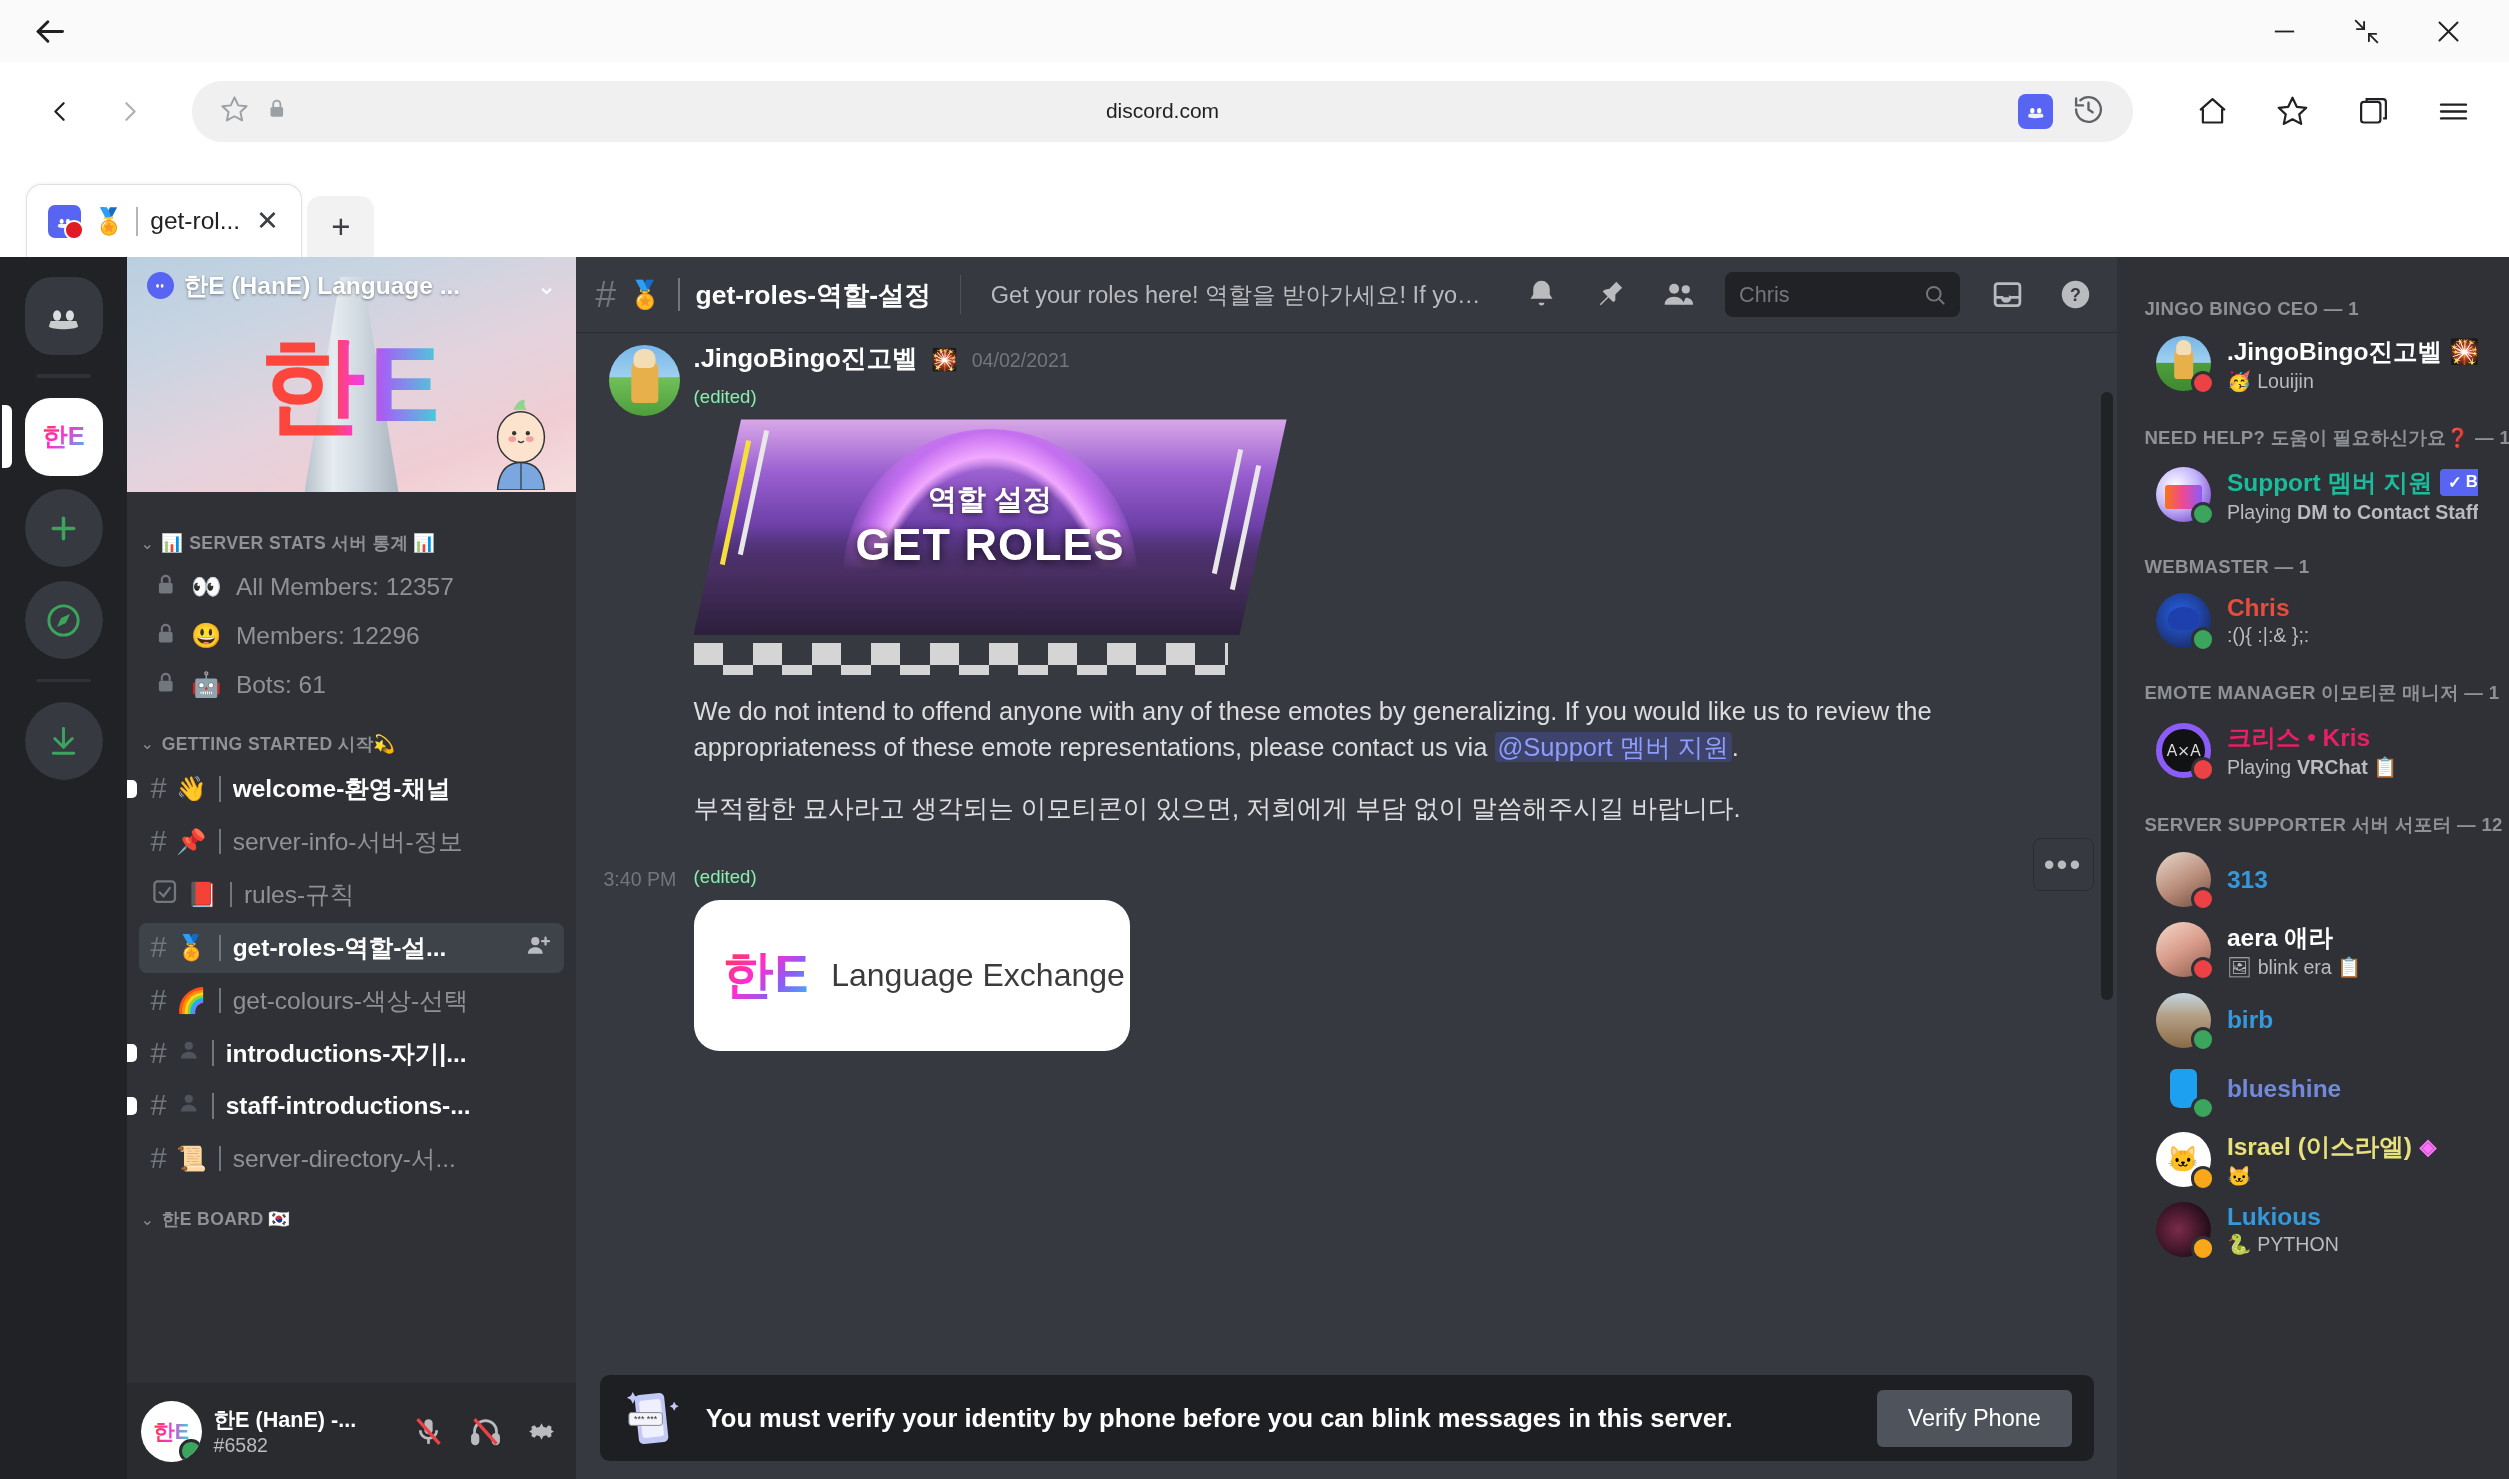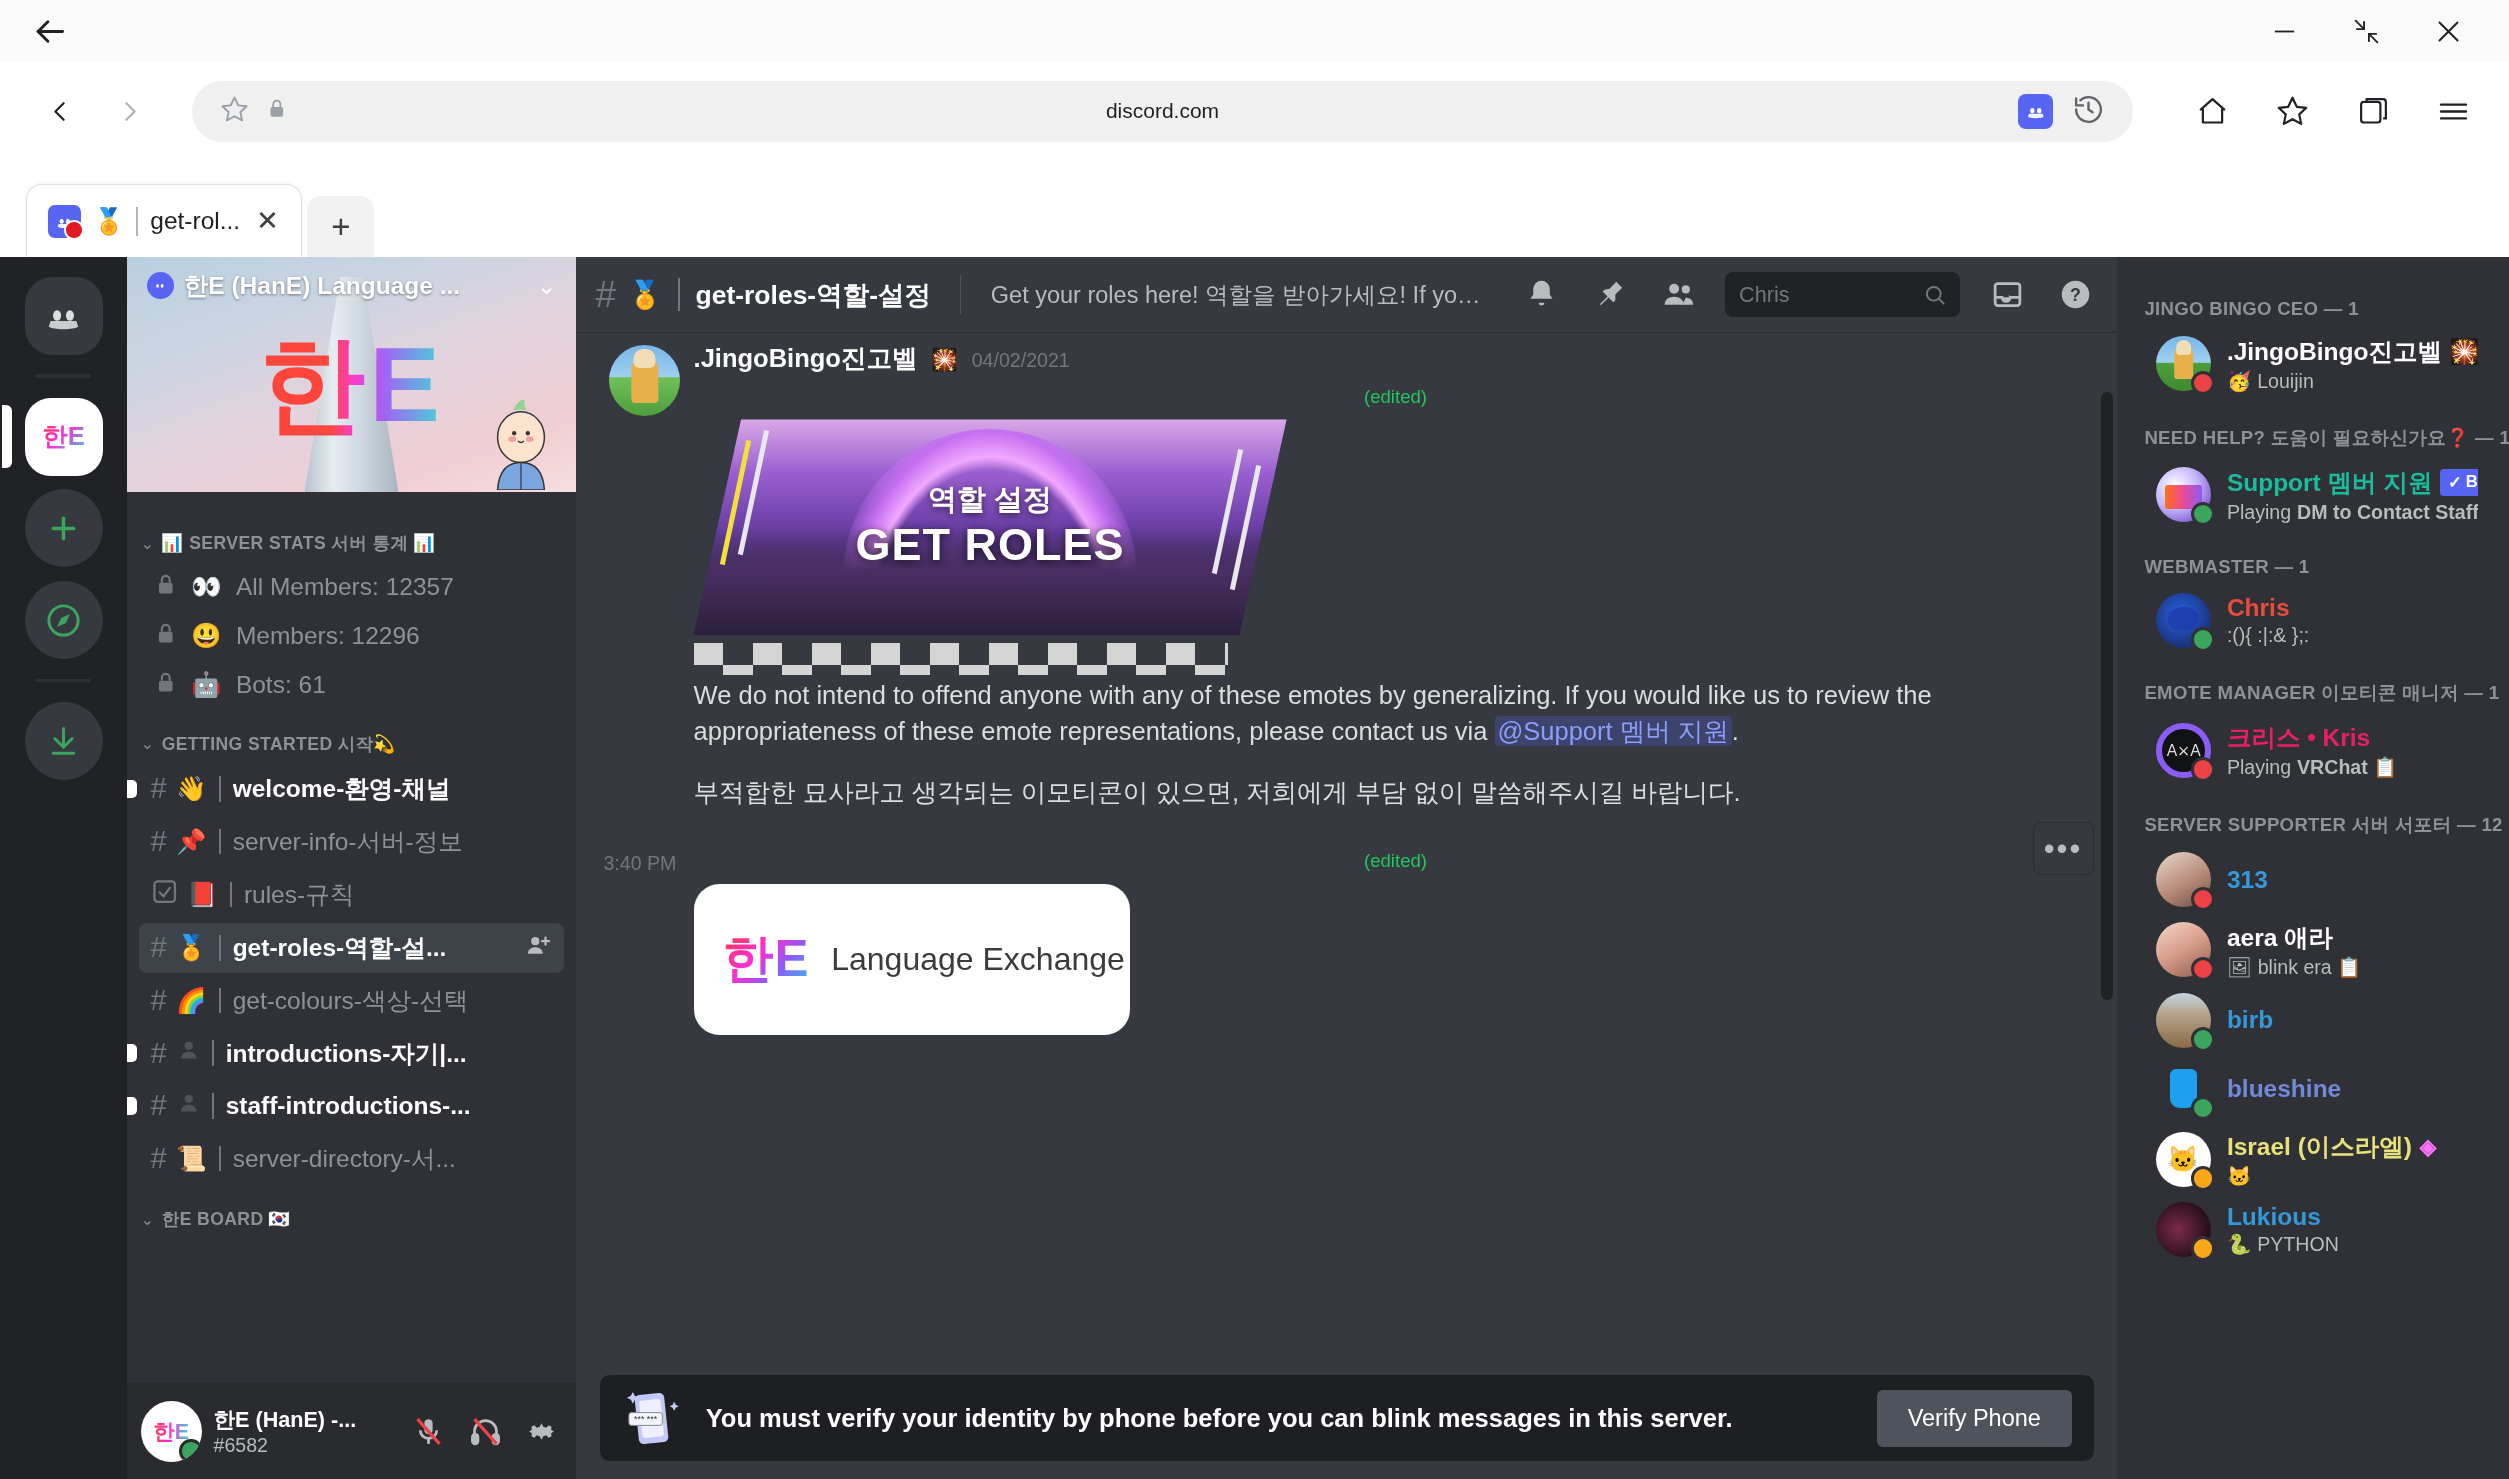--- a/index.html
+++ b/index.html
@@ -214,26 +214,26 @@
     position:absolute; left: 50%; top: 13.7px; transform: translateX(-50%);
     width: 27.4px; height: 45px; background: #e8b04b; border-radius: 11.8px 11.8px 3.9px 3.9px;
   }
   .alpaca-head { position:absolute; left:50%; top:-9.8px; transform:translateX(-50%);
     width: 21.6px; height: 19.6px; background: #f2ddb5; border-radius: 9.8px 9.8px 5.9px 5.9px;}
   .msg-body { flex: 1; min-width: 0; }
   .msg-head { display: flex; align-items: baseline; gap: 13.7px; }
   .msg-author { font-size: 25.5px; font-weight: bold; color: #ffffff; cursor: pointer; }
   .msg-emoji-inline { font-size: 21.6px; }
   .msg-ts { font-size: 19.6px; color: #72767d; }
-  .msg-edited { font-size: 18.6px; color: #22c55e; margin: 9.8px 0 3.9px 0; text-align: center; }
+  .msg-edited { font-size: 18.6px; color: #86efac; margin: 9.8px 0 3.9px 0; }
   .msg-time-left {
     position: absolute; left: 19.6px; top: 11.8px; width: 98px;
     font-size: 19.6px; color: #72767d; text-align: left; padding-left: 7.8px;
   }
-  .msg-text { font-size: 25.5px; color: #dcddde; line-height: 1.42; margin-top: 2px; }
+  .msg-text { font-size: 25.5px; color: #dcddde; line-height: 1.42; margin-top: 18px; }
   .mention { background: rgba(88,101,242,.25); color: #8c9dfc; border-radius: 3.9px; padding: 1px 2.9px; cursor: pointer; }
 
   .banner-img {
     width: 593px; height: 216px; margin-top: 11.8px; position: relative; overflow: hidden; cursor: pointer;
     background: linear-gradient(180deg,#d9a8e8 0%,#9a5fd0 25%,#6b3fa6 50%,#3d2c63 72%,#2a2140 100%);
     clip-path: polygon(8% 0%, 100% 0%, 92% 100%, 0% 100%);
   }
   .banner-arch {
     position:absolute; left: 50%; top: 9.8px; transform: translateX(-50%);
     width: 294px; height: 225px; border-radius: 147px 147px 0 0;

